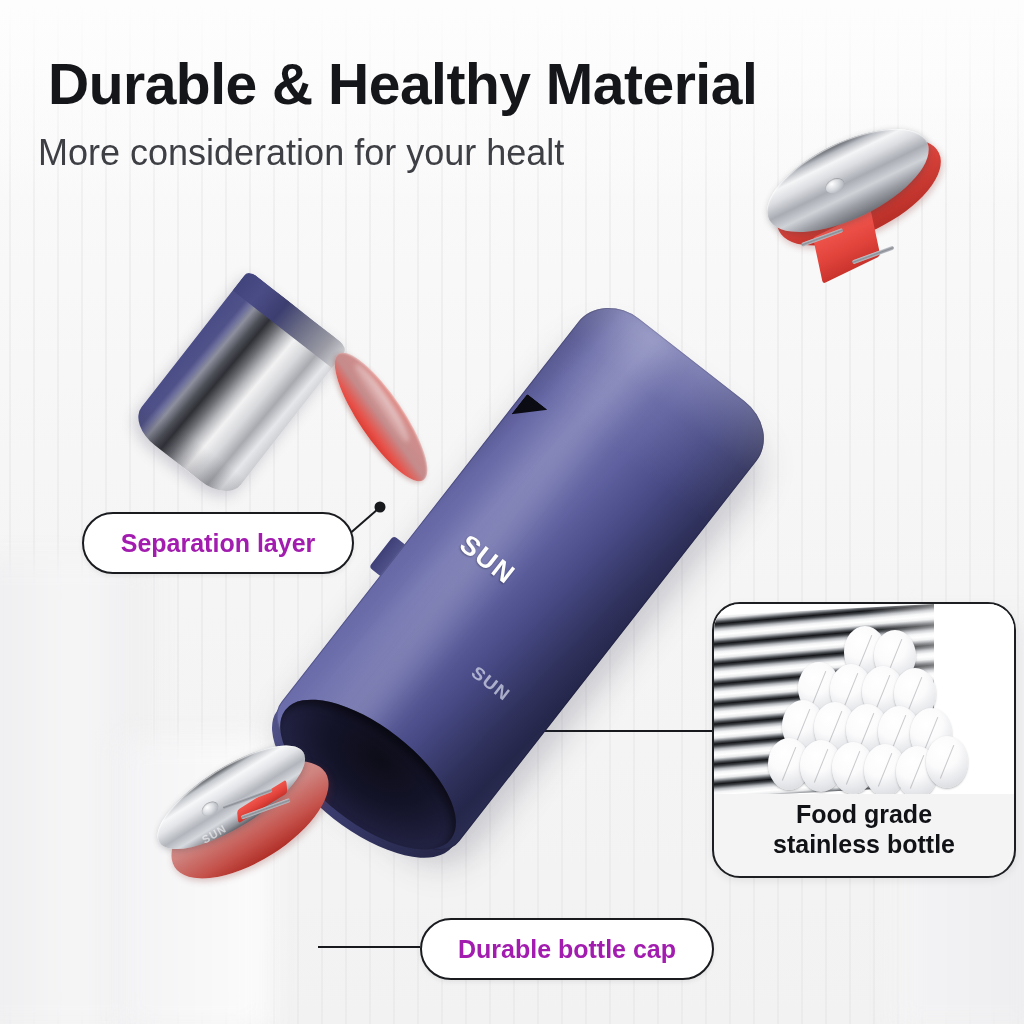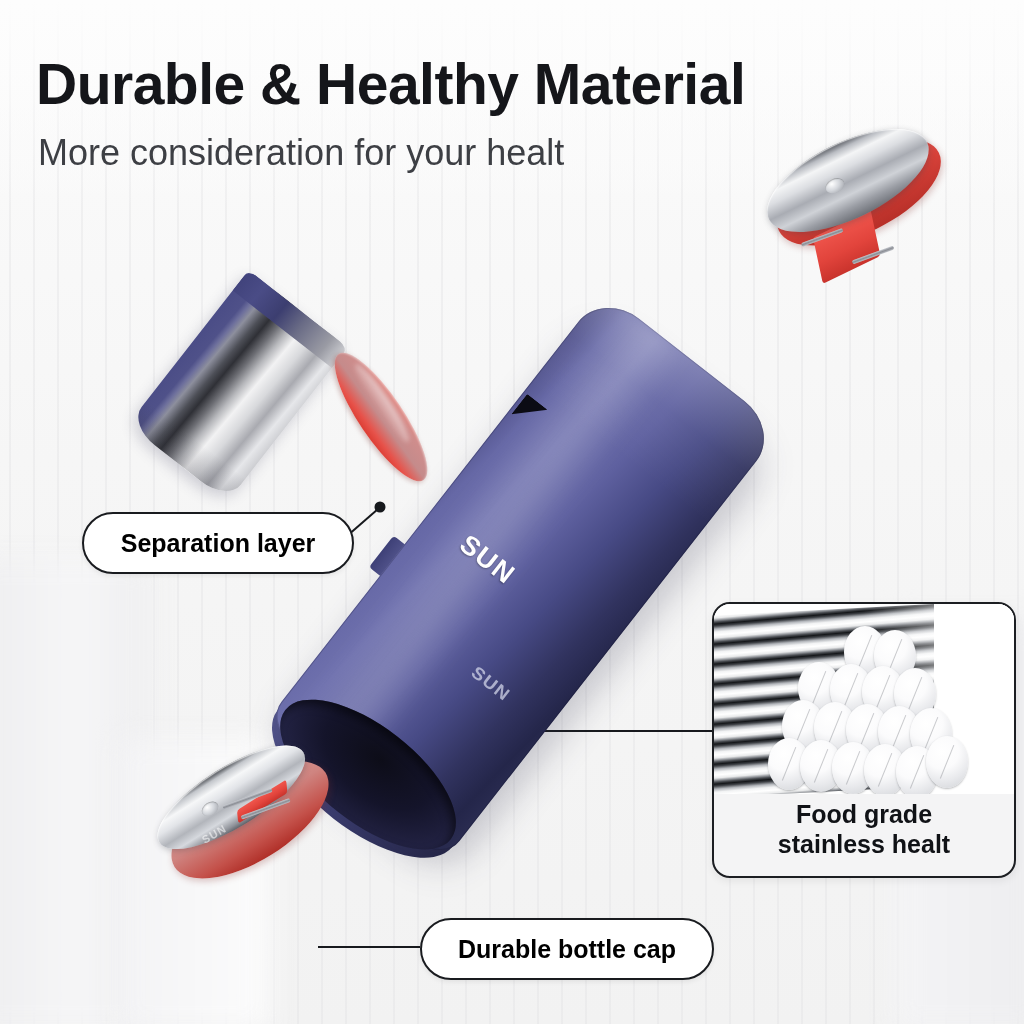--- a/index.html
+++ b/index.html
@@ -56,21 +56,21 @@
   }
   .bg-top-wash {
     position: absolute;
     left: 0; top: 0; width: 1024px; height: 210px;
     background: linear-gradient(180deg, #fdfdfd 0%, rgba(253,253,253,0) 100%);
   }
 
   
   .headline {
     position: absolute;
-    left: 36px;
+    left: 48px;
     top: 56px;
     font-size: 57px;
     line-height: 1.0;
     font-weight: 700;
     letter-spacing: -0.5px;
     color: #15161a;
     white-space: nowrap;
     font-stretch: condensed;
   }
   .subhead {
@@ -397,21 +397,21 @@
 
   
   .pill {
     position: absolute;
     display: flex;
     align-items: center;
     justify-content: center;
     background: #ffffff;
     border: 2px solid #191b1f;
     border-radius: 999px;
-    color: #000000;
+    color: #a21caf;
     font-weight: 700;
     white-space: nowrap;
     box-shadow: 0 2px 5px rgba(0,0,0,0.07);
   }
   .pill-separation {
     left: 82px;  top: 512px;
     width: 268px; height: 58px;
     font-size: 25px;
   }
   .pill-medicine {
@@ -422,21 +422,21 @@
 
   
   .steel-card {
     position: absolute;
     left: 712px;
     top: 602px;
     width: 300px;
     height: 272px;
     background: #f4f4f5;
     border: 2px solid #1c1e22;
-    border-radius: 18px;
+    border-radius: 28px;
     box-shadow: 0 3px 8px rgba(0,0,0,0.07);
     overflow: hidden;
   }
   .steel-photo {
     position: absolute;
     left: 0; top: 0;
     width: 300px;
     height: 190px;
     overflow: hidden;
     background: #ffffff;
@@ -613,17 +613,17 @@
 
       <div class="rod" style="left:54px;  top:134px;"></div>
       <div class="rod" style="left:86px;  top:136px;"></div>
       <div class="rod" style="left:118px; top:138px;"></div>
       <div class="rod" style="left:150px; top:140px;"></div>
       <div class="rod" style="left:182px; top:142px;"></div>
       <div class="rod" style="left:212px; top:132px;"></div>
     </div>
     <div class="steel-label">
       <div>Food grade</div>
-      <div>stainless healt</div>
+      <div>stainless bottle</div>
     </div>
   </div>
 
 </div>
 
 </body></html>

